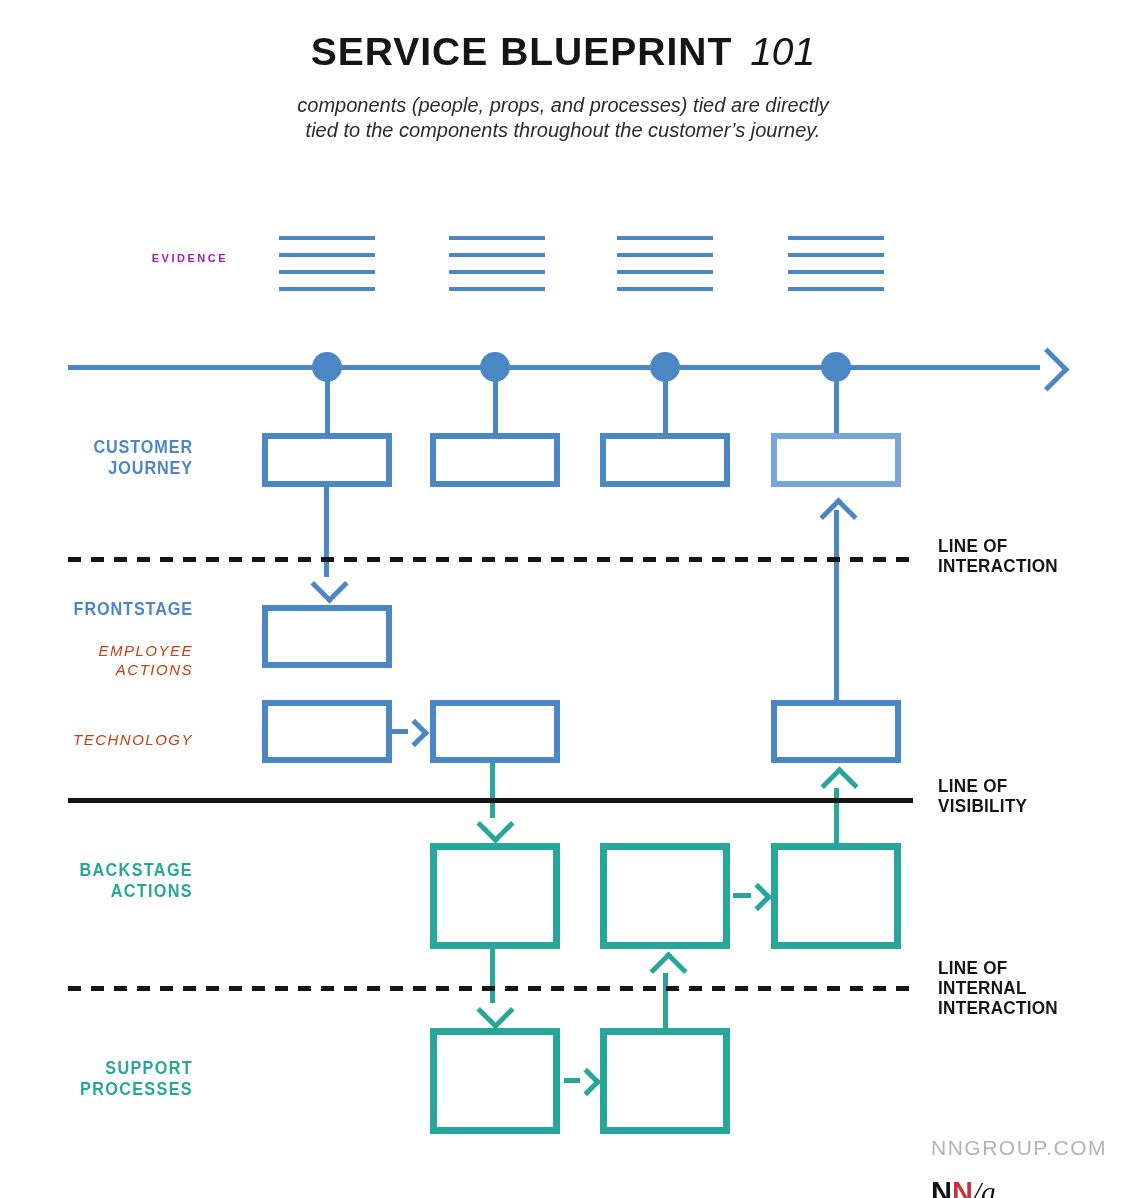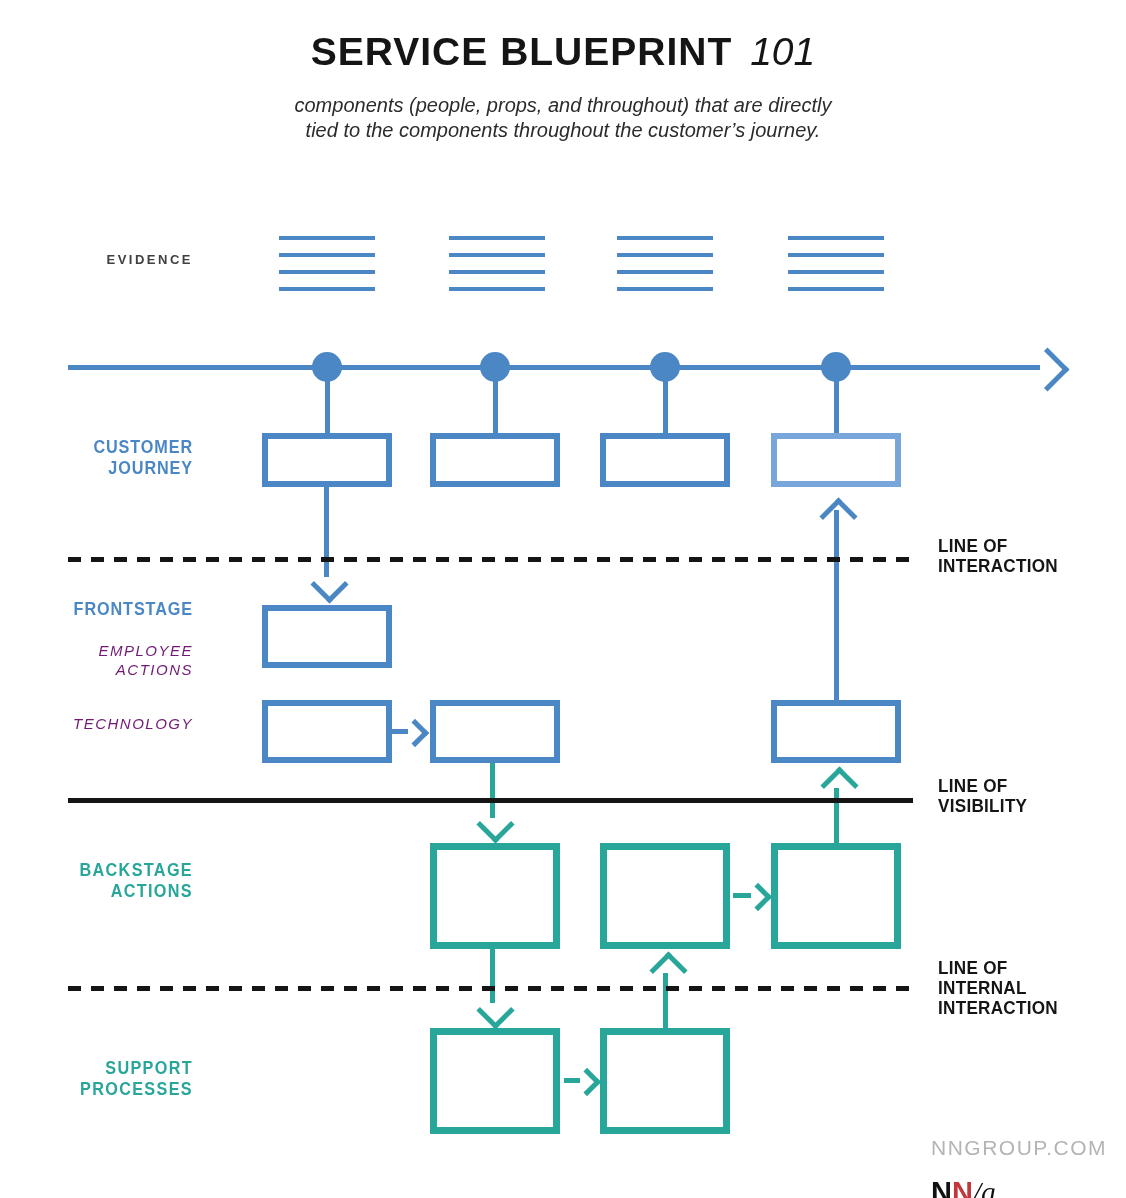--- a/index.html
+++ b/index.html
@@ -16,23 +16,23 @@
   }
   .title .suffix { font-style:italic; font-weight:400; margin-left:6px; letter-spacing:0; }
   .subtitle {
     top:93px; left:0; width:100%; text-align:center;
     font-style:italic; font-size:20px; line-height:25px; color:#2b2b2b;
   }
 
   
   .left-label { left:0; width:193px; text-align:right; }
   .cond { transform:scaleX(0.9); transform-origin:right center; }
-  .lbl-evidence { color:#404040; font-weight:700; font-size:13px; letter-spacing:2.5px; }
+  .lbl-evidence { color:#a21caf; font-weight:700; font-size:11px; letter-spacing:2.5px;padding-left:35px; }
   .lbl-blue-bold { color:#4B87C5; font-weight:700; font-size:18px; letter-spacing:1px; line-height:21px; }
-  .lbl-italic-blue { color:#701a75; font-style:italic; font-size:15px; letter-spacing:1.5px; line-height:19px; }
+  .lbl-italic-blue { color:#c2410c; font-style:italic; font-size:15px; letter-spacing:1.5px; line-height:19px; }
   .lbl-teal-bold { color:#28A69A; font-weight:700; font-size:18px; letter-spacing:1.5px; line-height:21px; }
 
   
   .sep-label {
     left:938px; color:#151515; font-weight:700; font-size:18px;
     line-height:20px; letter-spacing:0.3px; transform:scaleX(0.95); transform-origin:left center;
   }
 
   
   .evline { width:96px; height:4px; background:#4B87C5; margin-bottom:13px; }
@@ -68,21 +68,21 @@
 </head>
 <body>
 
 <div class="canvas">
 
   <div class="abs title">
     <span>SERVICE BLUEPRINT</span>
     <span class="suffix">101</span>
   </div>
   <div class="abs subtitle">
-    <div>components (people, props, and throughout) that are directly</div>
+    <div>components (people, props, and processes) tied are directly</div>
     <div>tied to the components throughout the customer’s journey.</div>
   </div>
 
   <div class="abs left-label lbl-evidence" style="top:252px;">EVIDENCE</div>
   <div class="abs" style="left:279px; top:236px;">
     <div class="evline"></div>
     <div class="evline"></div>
     <div class="evline"></div>
     <div class="evline"></div>
   </div>
@@ -137,21 +137,21 @@
     <div>INTERACTION</div>
   </div>
 
   <div class="abs left-label lbl-blue-bold cond" style="top:599px;">FRONTSTAGE</div>
   <div class="abs box" style="left:262px; top:605px; width:130px; height:63px;"></div>
   <div class="abs left-label lbl-italic-blue" style="top:641px;">
     <div>EMPLOYEE</div>
     <div>ACTIONS</div>
   </div>
 
-  <div class="abs left-label lbl-italic-blue" style="top:714px;">TECHNOLOGY</div>
+  <div class="abs left-label lbl-italic-blue" style="top:730px;">TECHNOLOGY</div>
   <div class="abs box" style="left:262px; top:700px; width:130px; height:63px;"></div>
   <div class="abs box" style="left:430px; top:700px; width:130px; height:63px;"></div>
   <div class="abs box" style="left:771px; top:700px; width:130px; height:63px;"></div>
   <div class="abs shaft-h c-blue" style="left:392px; top:729px; width:16px;"></div>
   <div class="abs chev-sm chev-right c-blue" style="left:405px; top:723px;"></div>
 
   <div class="abs shaft-v c-teal" style="left:490px; top:763px; height:55px;"></div>
   <div class="abs chev chev-down c-teal" style="left:482px; top:811px;"></div>
 
   <div class="abs shaft-v c-teal" style="left:834px; top:788px; height:55px;"></div>

